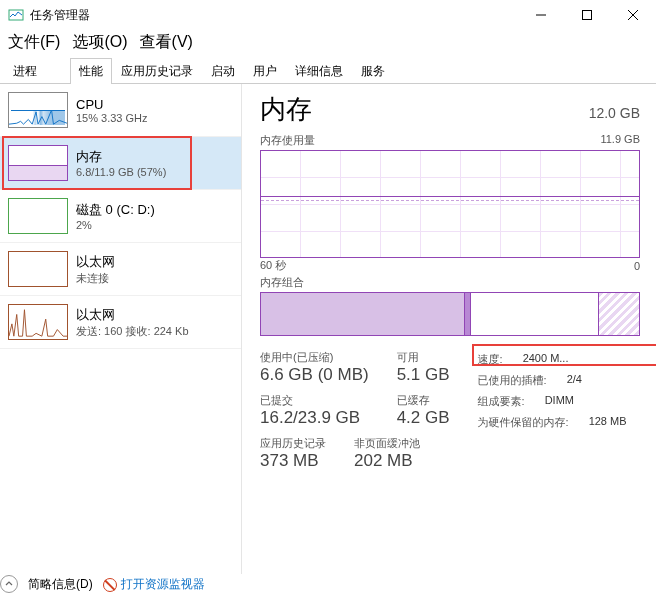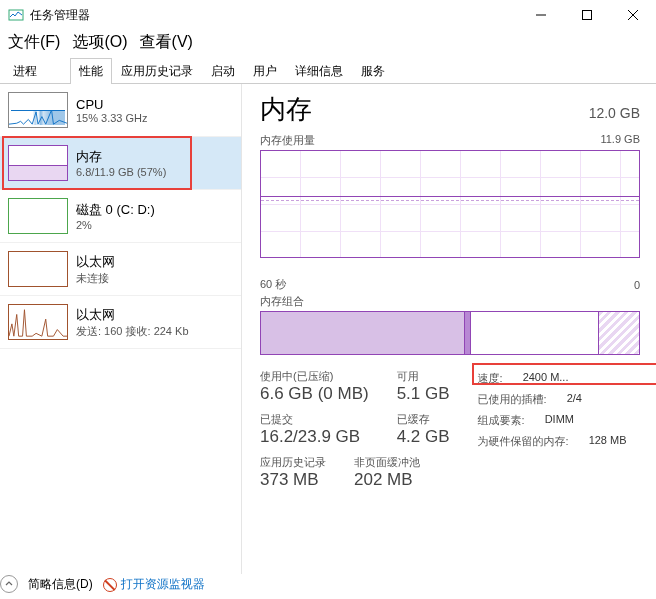--- a/index.html
+++ b/index.html
@@ -39,21 +39,21 @@
 
 .main { flex: 1; padding: 8px 16px 0 18px; position: relative; }
 .main-head { display: flex; justify-content: space-between; align-items: baseline; }
 .main-head h1 { font-size: 26px; font-weight: 400; }
 .main-head .total { font-size: 14px; color: #555; }
 
 .chart-label-row { display:flex; justify-content:space-between; font-size:11px; color:#555; margin-top:6px; }
 .usage-chart { border: 1px solid #9145b5; height: 108px; margin-top: 2px; position: relative; background: repeating-linear-gradient(to right, transparent 0, transparent 39px, #f0e0f7 39px, #f0e0f7 40px), repeating-linear-gradient(to bottom, transparent 0, transparent 26px, #f0e0f7 26px, #f0e0f7 27px); overflow:hidden; }
 .usage-chart .fill-line { position:absolute; left:0; right:0; top:42%; border-top:1px solid #9145b5; }
 .usage-chart .avail-line { position:absolute; left:0; right:0; top:46%; border-top:1px dashed #c9a0dd; }
-.axis-row { display:flex; justify-content:space-between; font-size:11px; color:#555; margin-top:19px;align-items:center; }
+.axis-row { display:flex; justify-content:space-between; font-size:11px; color:#555; margin-top:0;align-items:center; }
 
 .comp-chart { border:1px solid #9145b5; height:44px; margin-top:2px; display:flex; overflow:hidden; }
 .comp-seg { border-right:1px solid #9145b5; }
 .comp-seg.s1 { flex:0 0 54%; background:#d8c0e6; }
 .comp-seg.s2 { flex:0 0 1.5%; background:#b888d4; }
 .comp-seg.s3 { flex:0 0 34%; background:#fff; }
 .comp-seg.s4 { flex:1; background:repeating-linear-gradient(135deg,#e9d7f2 0,#e9d7f2 3px,#fff 3px,#fff 6px); border-right:none; }
 
 .stats { display:flex; margin-top:14px; gap:28px; }
 .stats-left { flex:0 0 auto; }

